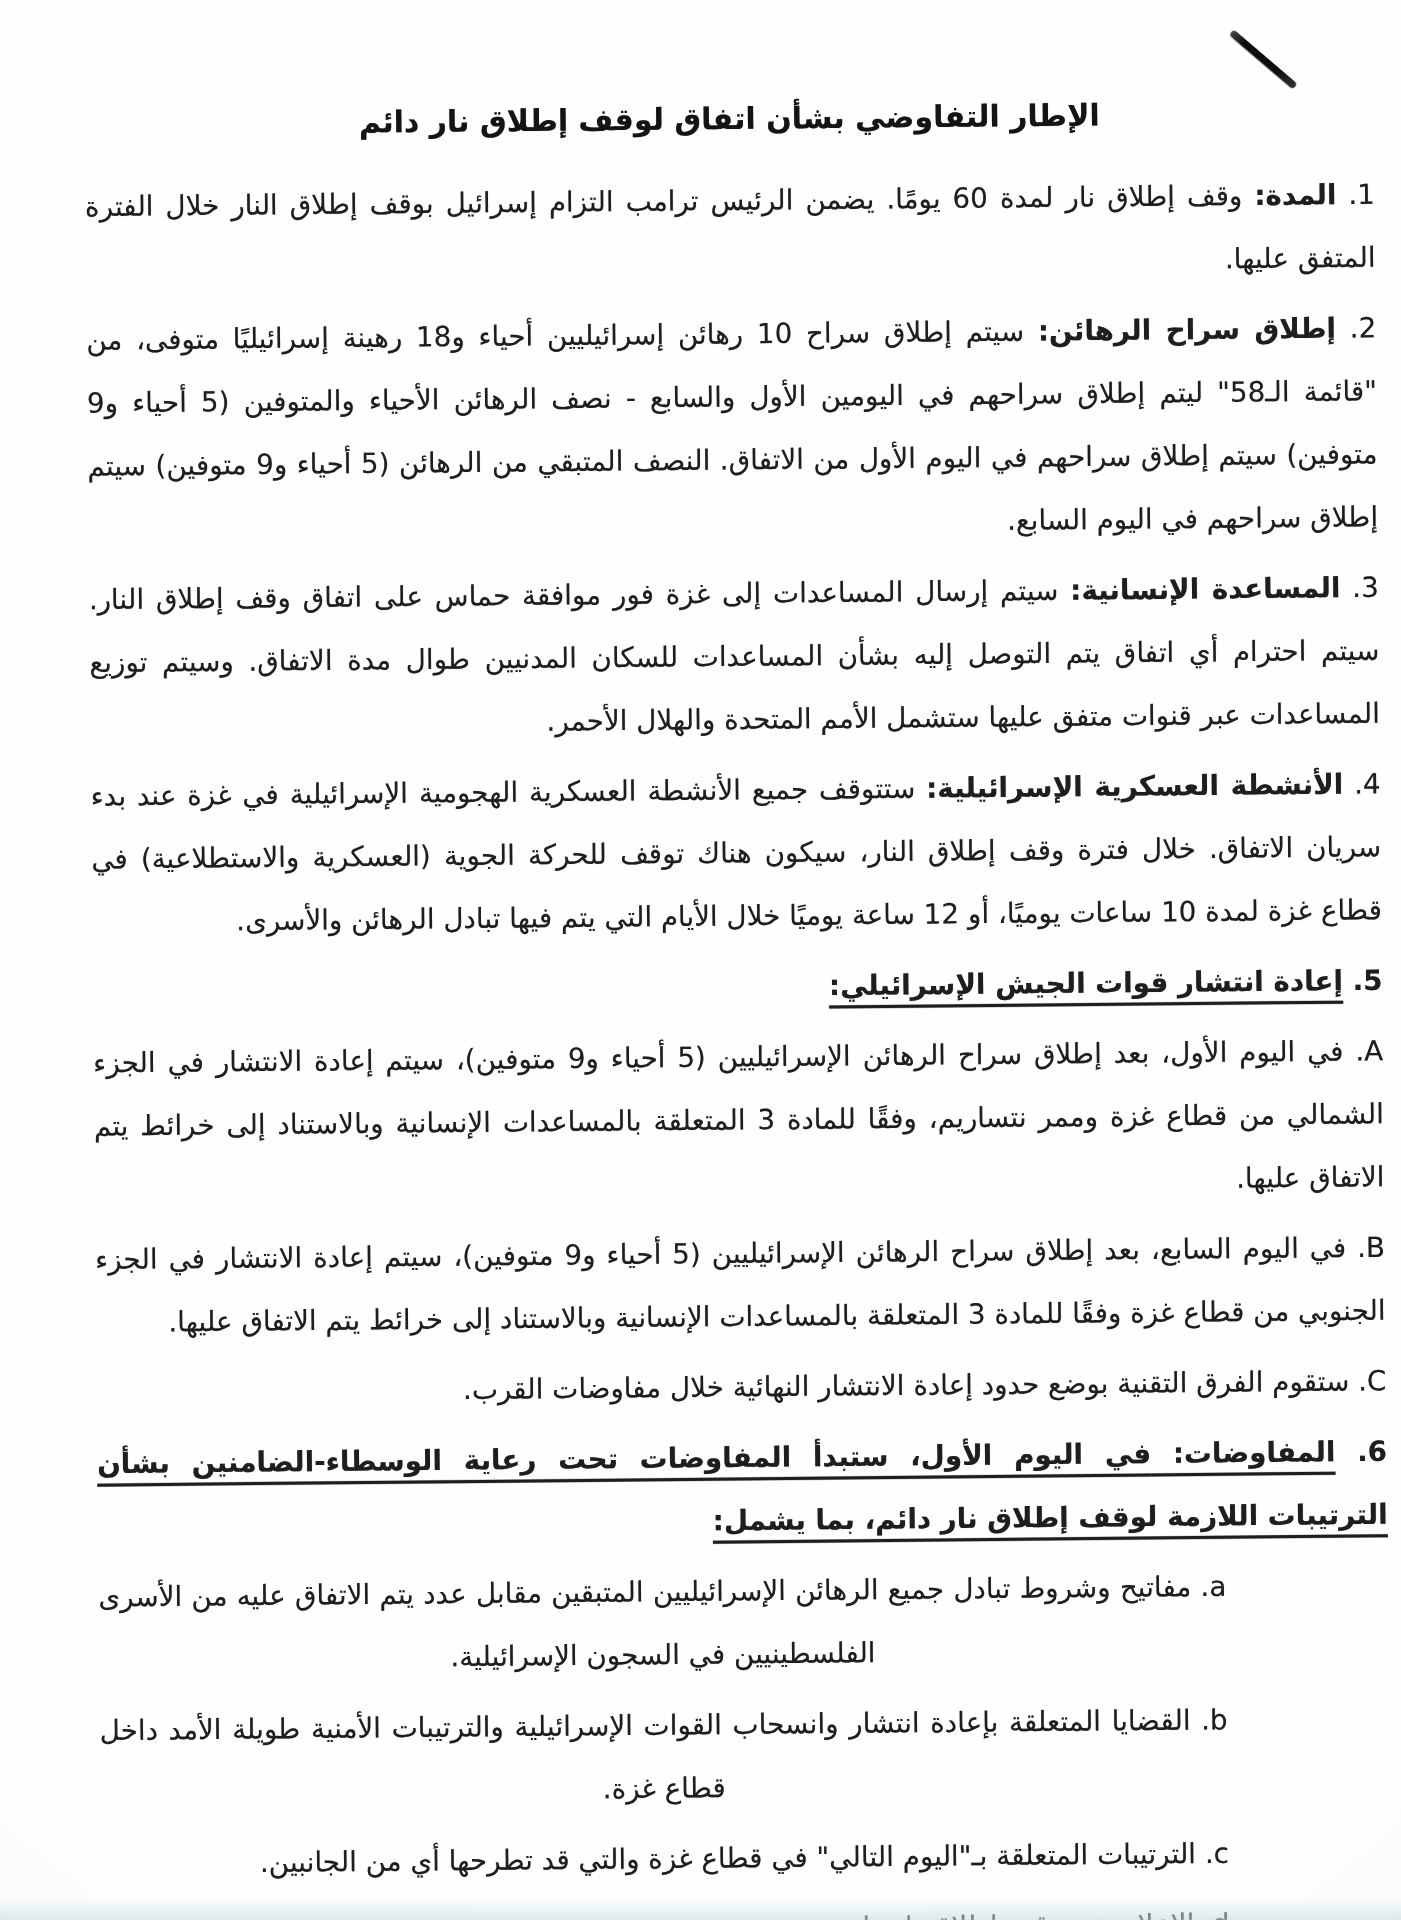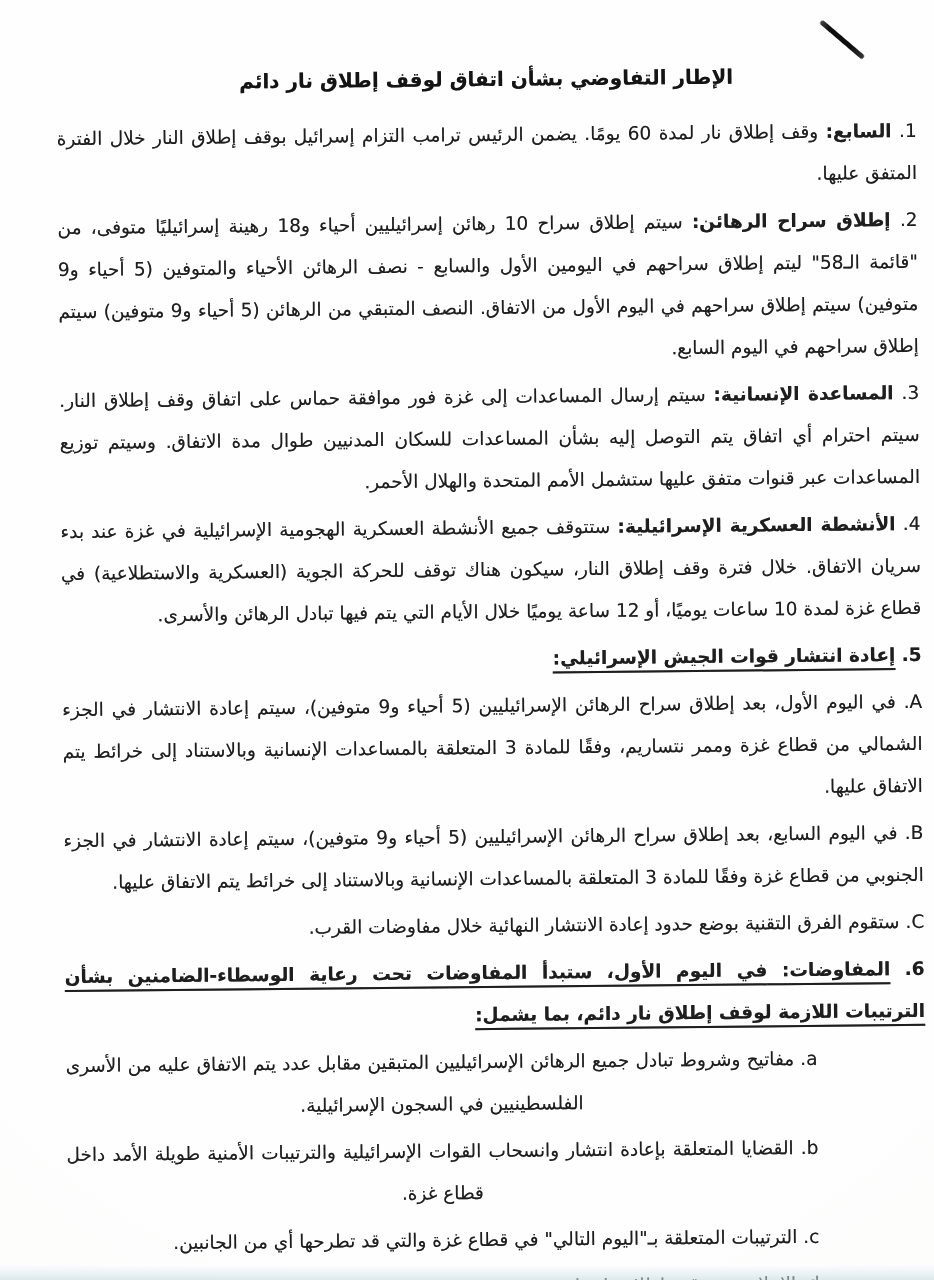--- a/index.html
+++ b/index.html
@@ -69,21 +69,21 @@
 <body>
 
 <div class="pen-mark"></div>
 
 <div class="page-content">
 
   <div class="doc-title">الإطار التفاوضي بشأن اتفاق لوقف إطلاق نار دائم</div>
 
   <p class="item">
     <span>1.</span>
-    <span class="lead">السابع:</span>
+    <span class="lead">المدة:</span>
     <span>وقف إطلاق نار لمدة 60 يومًا. يضمن الرئيس ترامب التزام إسرائيل بوقف إطلاق النار خلال الفترة المتفق عليها.</span>
   </p>
 
   <p class="item">
     <span>2.</span>
     <span class="lead">إطلاق سراح الرهائن:</span>
     <span>سيتم إطلاق سراح 10 رهائن إسرائيليين أحياء و18 رهينة إسرائيليًا متوفى، من "قائمة الـ58" ليتم إطلاق سراحهم في اليومين الأول والسابع - نصف الرهائن الأحياء والمتوفين (5 أحياء و9 متوفين) سيتم إطلاق سراحهم في اليوم الأول من الاتفاق. النصف المتبقي من الرهائن (5 أحياء و9 متوفين) سيتم إطلاق سراحهم في اليوم السابع.</span>
   </p>
 
   <p class="item">

